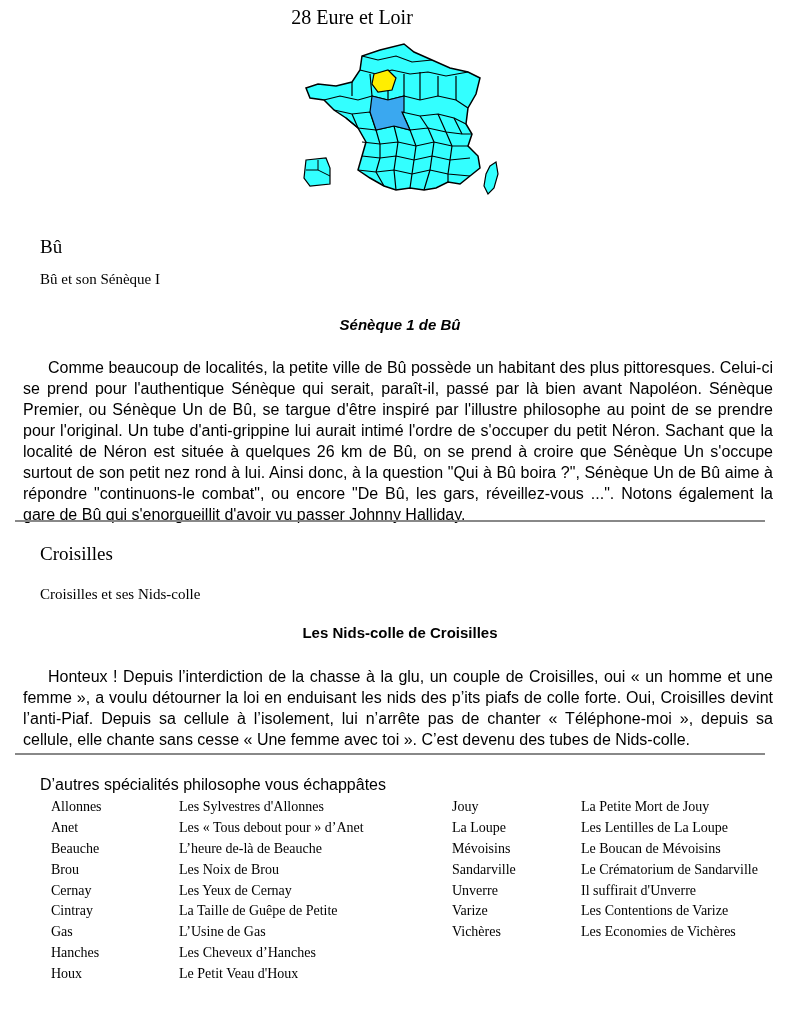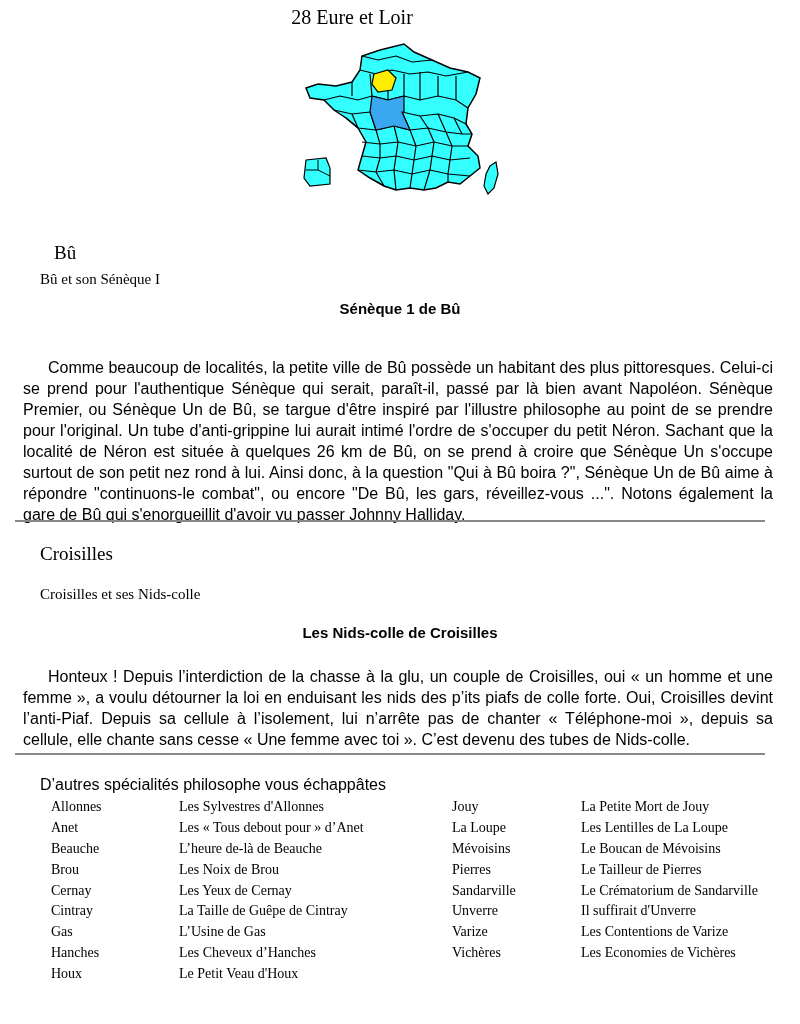--- a/index.html
+++ b/index.html
@@ -55,23 +55,23 @@
 
     <path id="dept" d="M 74 36 L 88 32 L 96 40 L 92 52 L 78 54 L 72 46 Z" stroke="#000" stroke-width="1.2" fill="#ffee00"></path>
 
     <path class="land" d="M 190 128 L 196 124 L 198 136 L 194 150 L 188 156 L 184 148 L 186 136 Z" stroke="#000" stroke-width="1.2" fill="#33ffff"></path>
 
     <path class="land" d="M 6 122 L 26 120 L 30 130 L 30 146 L 10 148 L 4 140 Z" stroke="#000" stroke-width="1.2" fill="#33ffff"></path>
     <path d="M 6 132 L 18 132 L 18 122 M 18 132 L 30 138" stroke="#000" stroke-width="1" fill="none"></path>
   </svg>
 </div>
 
-<div class="town-title serif" style="top:242px;margin-left:14px;">Bû</div>
+<div class="town-title serif" style="top:236px;">Bû</div>
 <div class="town-sub serif" style="top:271px;">Bû et son Sénèque I</div>
-<div class="article-title sans" style="top:300px;">Sénèque 1 de Bû</div>
+<div class="article-title sans" style="top:316px;font-style:italic;">Sénèque 1 de Bû</div>
 <p class="article-body sans" style="top:349px;">Comme beaucoup de localités, la petite ville de Bû possède un habitant des plus pittoresques. Celui-ci se prend pour l'authentique Sénèque qui serait, paraît-il, passé par là bien avant Napoléon. Sénèque Premier, ou Sénèque Un de Bû, se targue d'être inspiré par l'illustre philosophe au point de se prendre pour l'original. Un tube d'anti-grippine lui aurait intimé l'ordre de s'occuper du petit Néron. Sachant que la localité de Néron est située à quelques 26 km de Bû, on se prend à croire que Sénèque Un s'occupe surtout de son petit nez rond à lui. Ainsi donc, à la question "Qui à Bû boira ?", Sénèque Un de Bû aime à répondre "continuons-le combat", ou encore "De Bû, les gars, réveillez-vous ...". Notons également la gare de Bû qui s'enorgueillit d'avoir vu passer Johnny Halliday.</p>
 <div class="rule" style="top:520px;"></div>
 
 <div class="town-title serif" style="top:543px;">Croisilles</div>
 <div class="town-sub serif" style="top:586px;">Croisilles et ses Nids-colle</div>
 <div class="article-title sans" style="top:624px;">Les Nids-colle de Croisilles</div>
 <p class="article-body sans" style="top:658px;">Honteux ! Depuis l’interdiction de la chasse à la glu, un couple de Croisilles, oui « un homme et une femme », a voulu détourner la loi en enduisant les nids des p’its piafs de colle forte. Oui, Croisilles devint l’anti-Piaf. Depuis sa cellule à l’isolement, lui n’arrête pas de chanter « Téléphone-moi », depuis sa cellule, elle chante sans cesse « Une femme avec toi ». C’est devenu des tubes de Nids-colle.</p>
 <div class="rule" style="top:753px;"></div>
 
 <div id="others-title" class="sans">D’autres spécialités philosophe vous échappâtes</div>
@@ -93,21 +93,21 @@
       <tr>
         <td class="town">Brou</td>
         <td>Les Noix de Brou</td>
       </tr>
       <tr>
         <td class="town">Cernay</td>
         <td>Les Yeux de Cernay</td>
       </tr>
       <tr>
         <td class="town">Cintray</td>
-        <td>La Taille de Guêpe de Cintray</td>
+        <td>La Taille de Guêpe de Petite</td>
       </tr>
       <tr>
         <td class="town">Gas</td>
         <td>L’Usine de Gas</td>
       </tr>
       <tr>
         <td class="town">Hanches</td>
         <td>Les Cheveux d’Hanches</td>
       </tr>
       <tr>
@@ -124,24 +124,20 @@
       </tr>
       <tr>
         <td class="town">La Loupe</td>
         <td>Les Lentilles de La Loupe</td>
       </tr>
       <tr>
         <td class="town">Mévoisins</td>
         <td>Le Boucan de Mévoisins</td>
       </tr>
       <tr>
-        <td class="town">Pierres</td>
-        <td>Le Tailleur de Pierres</td>
-      </tr>
-      <tr>
         <td class="town">Sandarville</td>
         <td>Le Crématorium de Sandarville</td>
       </tr>
       <tr>
         <td class="town">Unverre</td>
         <td>Il suffirait d'Unverre</td>
       </tr>
       <tr>
         <td class="town">Varize</td>
         <td>Les Contentions de Varize</td>

